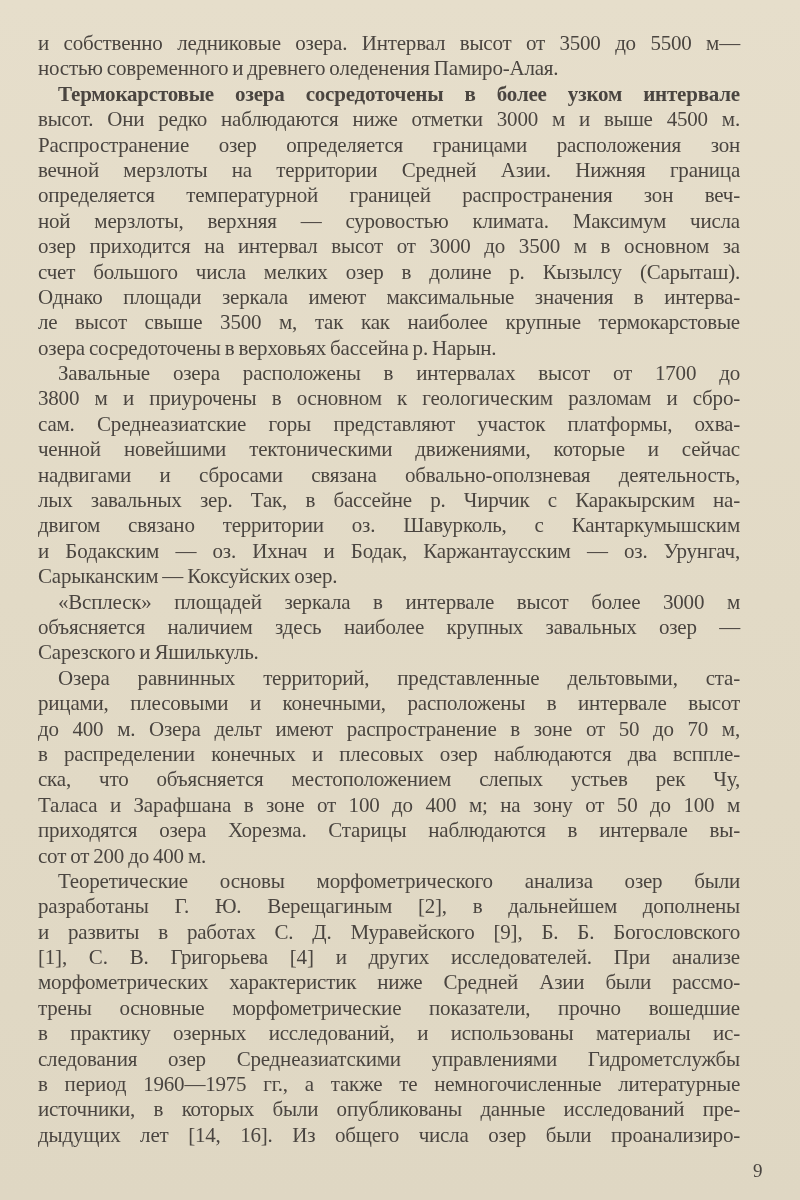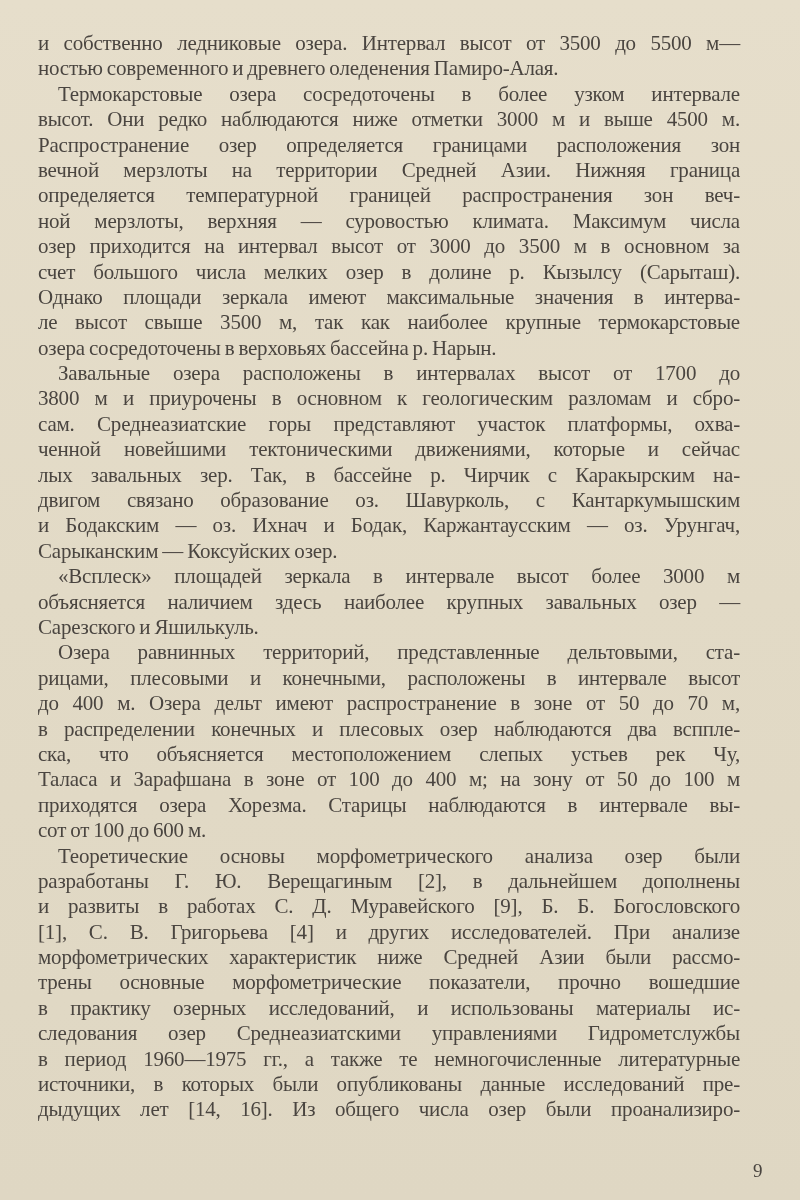--- a/index.html
+++ b/index.html
@@ -37,59 +37,60 @@
 <body>
 
 <div class="page">
 
   <div class="para">
     <span class="line" style="display: block; width: auto;">и собственно ледниковые озера. Интервал высот от 3500 до 5500 м—</span>
     <span class="line last" style="display: block; width: auto;">ностью современного и древнего оледенения Памиро-Алая.</span>
   </div>
 
   <div class="para">
-    <span class="line indent" style="display: block; width: auto;">Термокарстовые озера сосредоточены в более узком интервале</span>
+    <span class="line indent" style="display: block; width: auto; font-weight: bold;">Термокарстовые озера сосредоточены в более узком интервале</span>
     <span class="line" style="display: block; width: auto;">высот. Они редко наблюдаются ниже отметки 3000 м и выше 4500 м.</span>
     <span class="line" style="display: block; width: auto;">Распространение озер определяется границами расположения зон</span>
     <span class="line" style="display: block; width: auto;">вечной мерзлоты на территории Средней Азии. Нижняя граница</span>
     <span class="line" style="display: block; width: auto;">определяется температурной границей распространения зон веч-</span>
     <span class="line" style="display: block; width: auto;">ной мерзлоты, верхняя — суровостью климата. Максимум числа</span>
     <span class="line" style="display: block; width: auto;">озер приходится на интервал высот от 3000 до 3500 м в основном за</span>
     <span class="line" style="display: block; width: auto;">счет большого числа мелких озер в долине р. Кызылсу (Сарыташ).</span>
     <span class="line" style="display: block; width: auto;">Однако площади зеркала имеют максимальные значения в интерва-</span>
     <span class="line" style="display: block; width: auto;">ле высот свыше 3500 м, так как наиболее крупные термокарстовые</span>
     <span class="line last" style="display: block; width: auto;">озера сосредоточены в верховьях бассейна р. Нарын.</span>
   </div>
 
   <div class="para">
     <span class="line indent" style="display: block; width: auto;">Завальные озера расположены в интервалах высот от 1700 до</span>
     <span class="line" style="display: block; width: auto;">3800 м и приурочены в основном к геологическим разломам и сбро-</span>
     <span class="line" style="display: block; width: auto;">сам. Среднеазиатские горы представляют участок платформы, охва-</span>
     <span class="line" style="display: block; width: auto;">ченной новейшими тектоническими движениями, которые и сейчас</span>
+    <span class="line" style="display: block; width: auto;">надвигами и сбросами связана обвально-оползневая деятельность,</span>
     <span class="line" style="display: block; width: auto;">лых завальных зер. Так, в бассейне р. Чирчик с Каракырским на-</span>
-    <span class="line" style="display: block; width: auto;">двигом связано образование оз. Шавурколь, с Кантаркумышским</span>
+    <span class="line" style="display: block; width: auto;">двигом связано территории оз. Шавурколь, с Кантаркумышским</span>
     <span class="line" style="display: block; width: auto;">и Бодакским — оз. Ихнач и Бодак, Каржантаусским — оз. Урунгач,</span>
     <span class="line last" style="display: block; width: auto;">Сарыканским — Коксуйских озер.</span>
   </div>
 
   <div class="para">
     <span class="line indent" style="display: block; width: auto;">«Всплеск» площадей зеркала в интервале высот более 3000 м</span>
     <span class="line" style="display: block; width: auto;">объясняется наличием здесь наиболее крупных завальных озер —</span>
     <span class="line last" style="display: block; width: auto;">Сарезского и Яшилькуль.</span>
   </div>
 
   <div class="para">
     <span class="line indent" style="display: block; width: auto;">Озера равнинных территорий, представленные дельтовыми, ста-</span>
     <span class="line" style="display: block; width: auto;">рицами, плесовыми и конечными, расположены в интервале высот</span>
     <span class="line" style="display: block; width: auto;">до 400 м. Озера дельт имеют распространение в зоне от 50 до 70 м,</span>
     <span class="line" style="display: block; width: auto;">в распределении конечных и плесовых озер наблюдаются два всппле-</span>
     <span class="line" style="display: block; width: auto;">ска, что объясняется местоположением слепых устьев рек Чу,</span>
     <span class="line" style="display: block; width: auto;">Таласа и Зарафшана в зоне от 100 до 400 м; на зону от 50 до 100 м</span>
     <span class="line" style="display: block; width: auto;">приходятся озера Хорезма. Старицы наблюдаются в интервале вы-</span>
-    <span class="line last" style="display: block; width: auto;">сот от 100 до 600 м.</span>
+    <span class="line last" style="display: block; width: auto;">сот от 200 до 400 м.</span>
   </div>
 
   <div class="para">
     <span class="line indent" style="display: block; width: auto;">Теоретические основы морфометрического анализа озер были</span>
     <span class="line" style="display: block; width: auto;">разработаны Г. Ю. Верещагиным [2], в дальнейшем дополнены</span>
     <span class="line" style="display: block; width: auto;">и развиты в работах С. Д. Муравейского [9], Б. Б. Богословского</span>
     <span class="line" style="display: block; width: auto;">[1], С. В. Григорьева [4] и других исследователей. При анализе</span>
     <span class="line" style="display: block; width: auto;">морфометрических характеристик ниже Средней Азии были рассмо-</span>
     <span class="line" style="display: block; width: auto;">трены основные морфометрические показатели, прочно вошедшие</span>
     <span class="line" style="display: block; width: auto;">в практику озерных исследований, и использованы материалы ис-</span>

